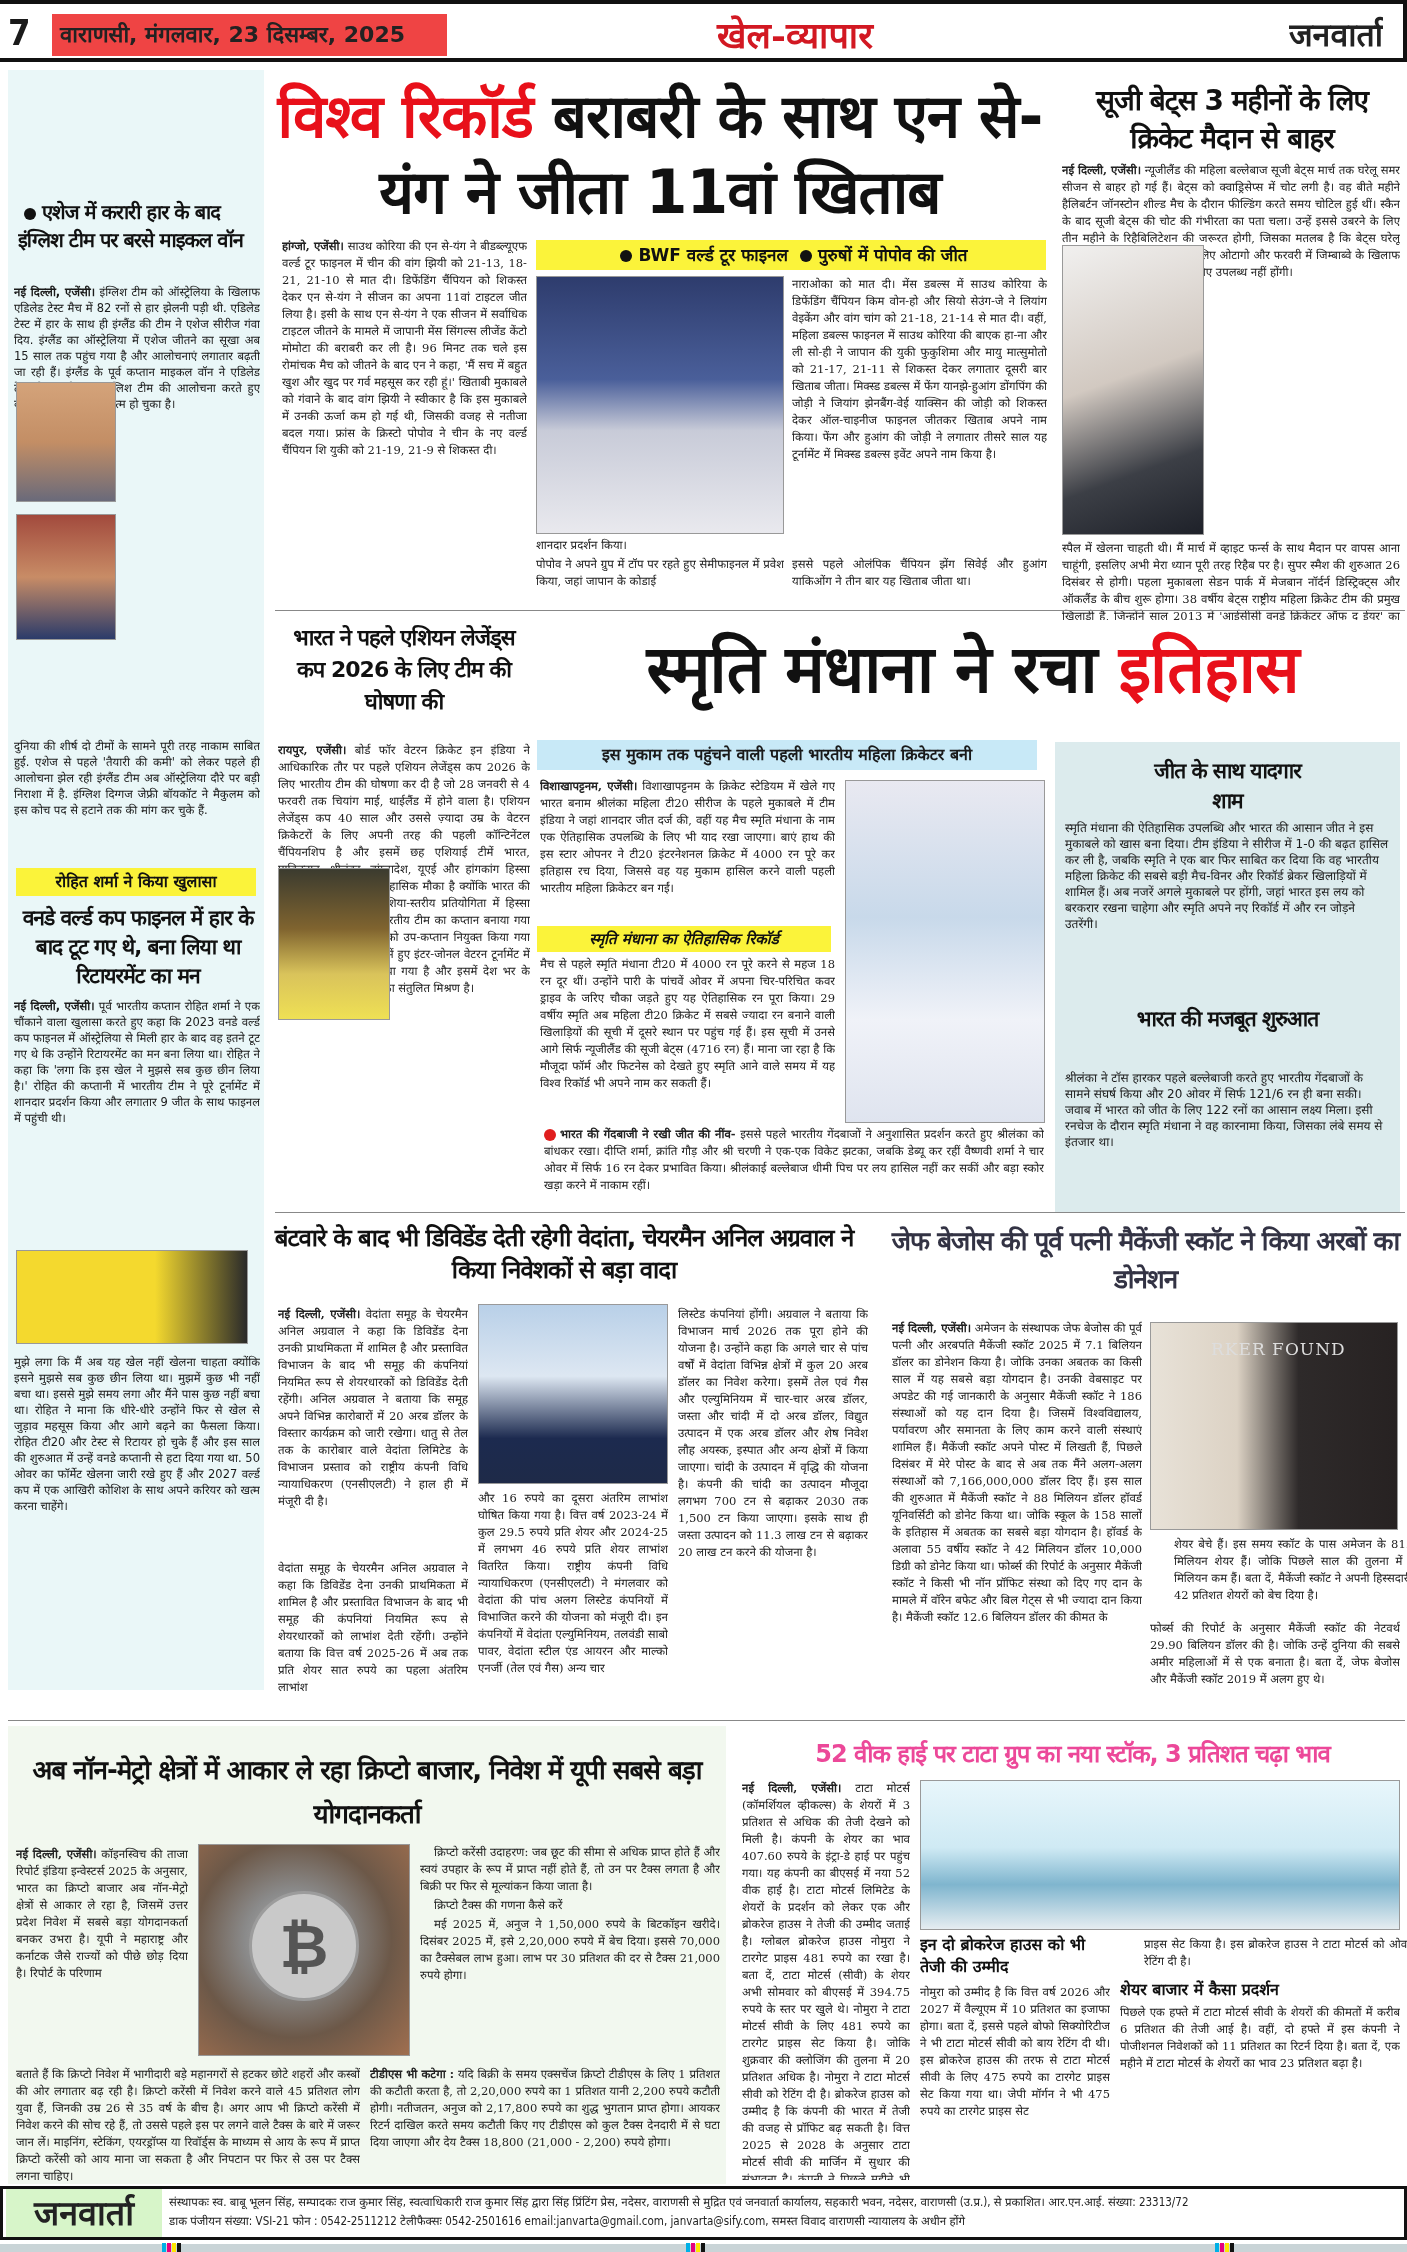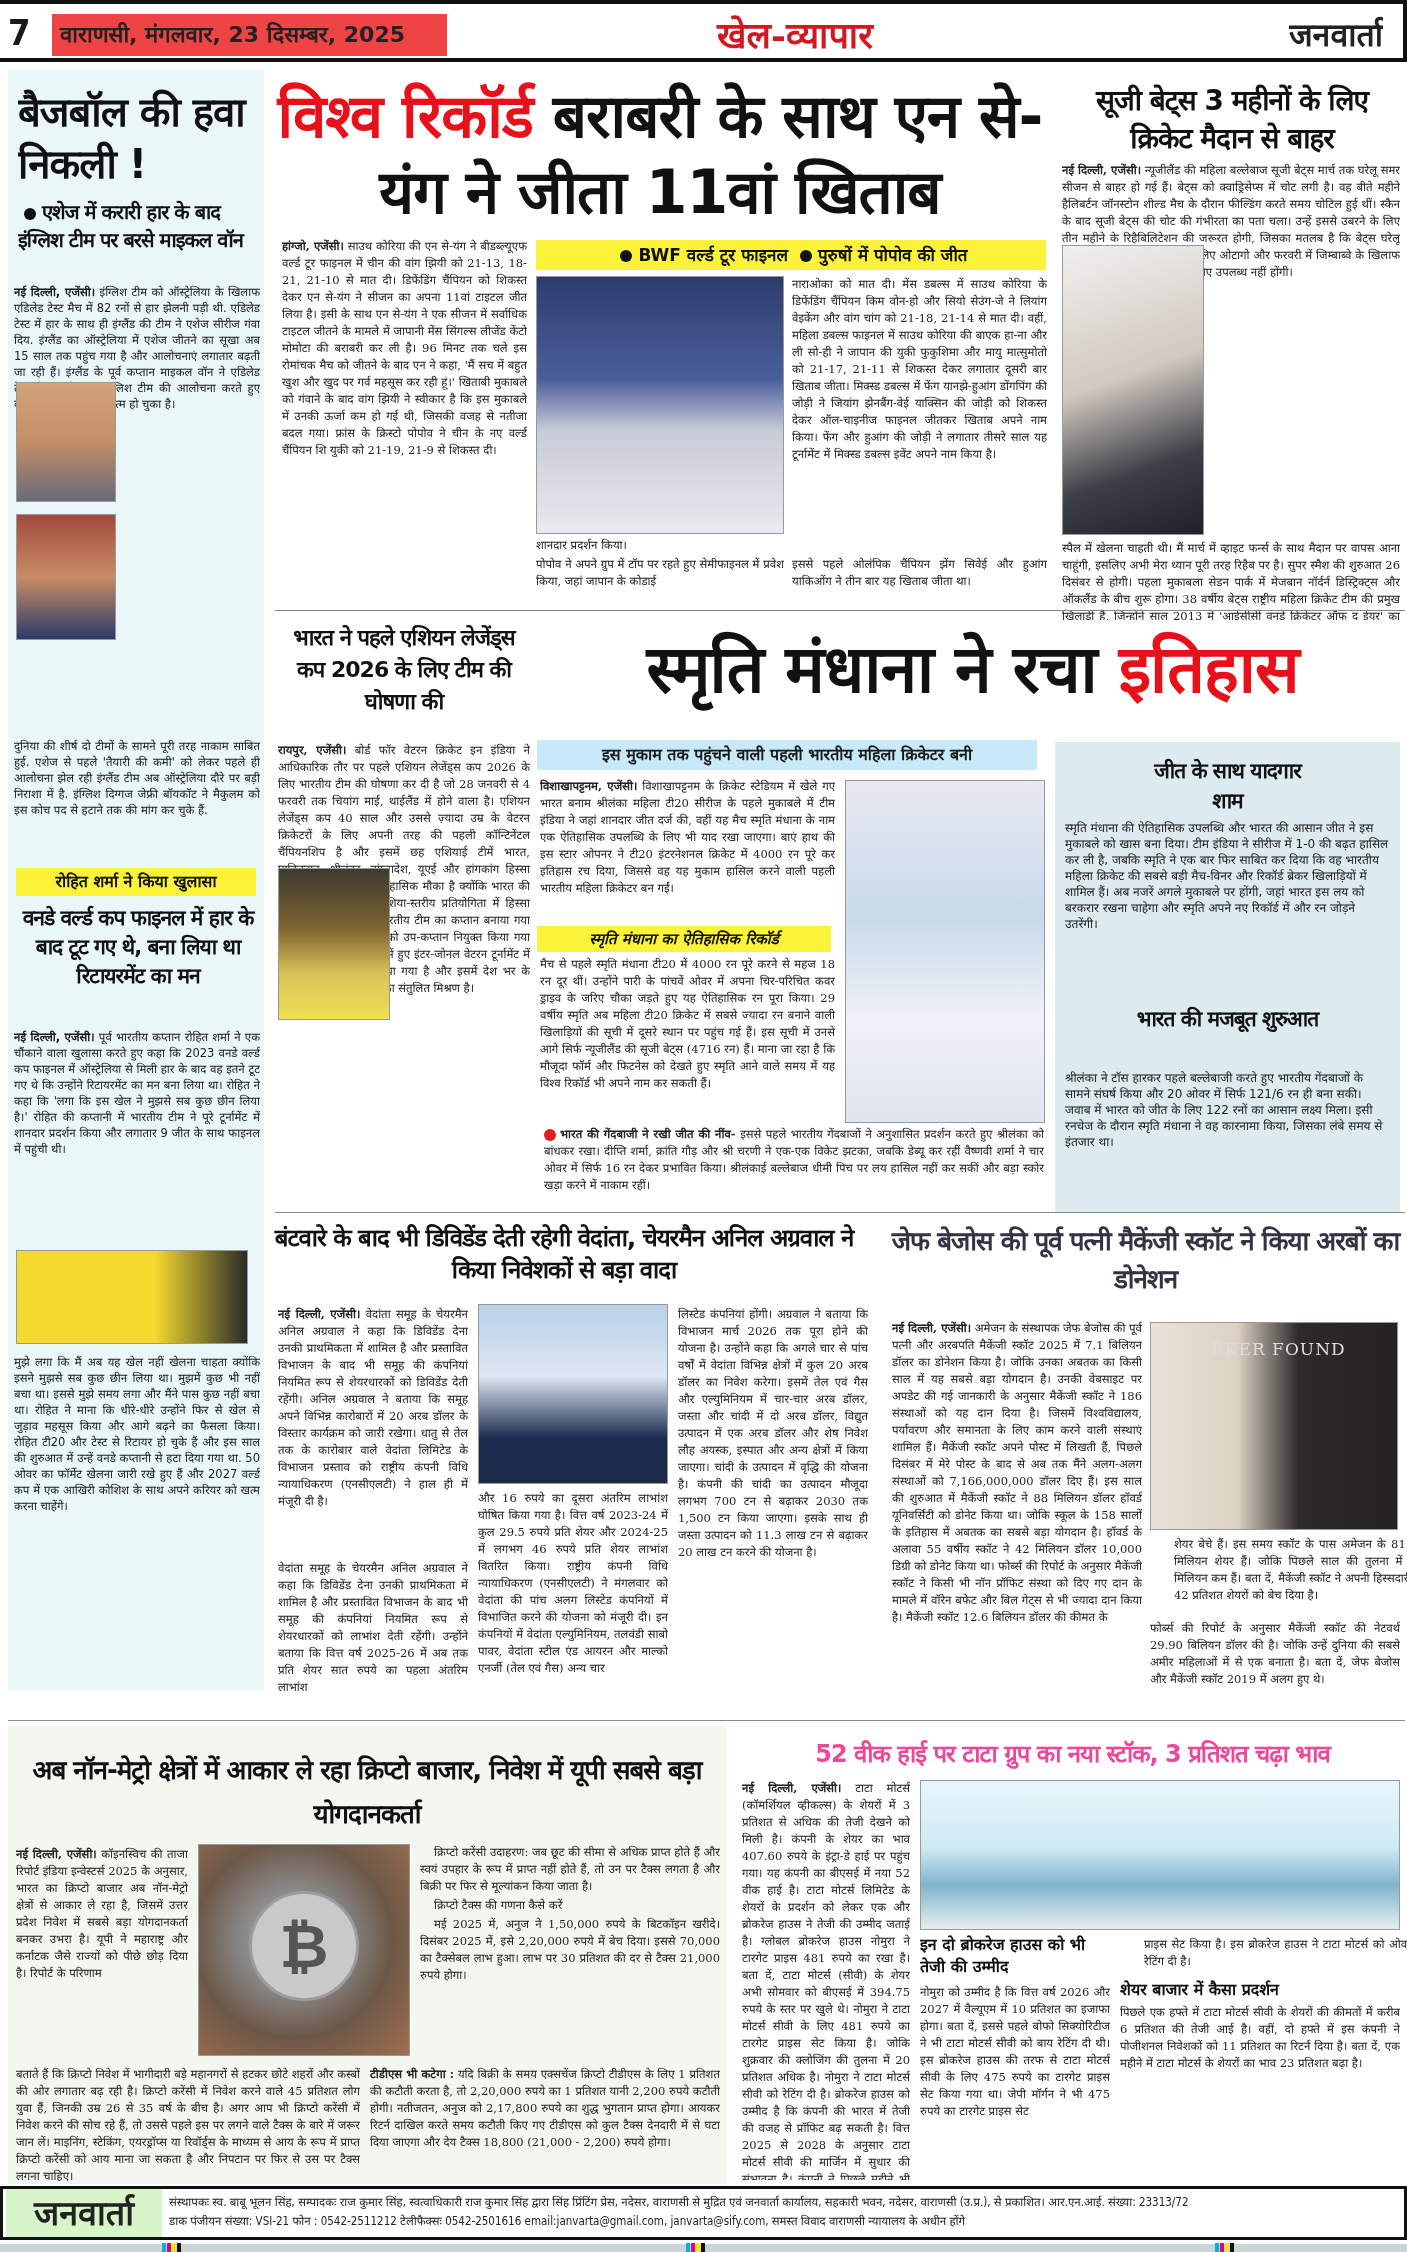--- a/index.html
+++ b/index.html
@@ -60,35 +60,34 @@
 <body>
 
 <div id="masthead" class="abs">
   <div id="page-num" class="abs">7</div>
   <div id="dateline" class="abs">वाराणसी, मंगलवार, 23 दिसम्बर, 2025</div>
   <div id="section-title" class="abs">खेल-व्यापार</div>
   <div id="brand" class="abs">जनवार्ता</div>
 </div>
 
 <div id="left-col" class="abs">
-  <div id="baseball-head" class="abs head">बैजबॉल की हवा निकली !</div>
   <div id="baseball-sub" class="abs head">
     <span class="bullet"></span><span>एशेज में करारी हार के बाद इंग्लिश टीम पर बरसे माइकल वॉन</span>
   </div>
   <div class="abs" style="left:6px; top:214px; width:246px; font-size:11.5px; line-height:16px; text-align:justify;">
     <span class="agency">नई दिल्ली, एजेंसी।</span>
     <span>इंग्लिश टीम को ऑस्ट्रेलिया के खिलाफ एडिलेड टेस्ट मैच में 82 रनों से हार झेलनी पड़ी थी. एडिलेड टेस्ट में हार के साथ ही इंग्लैंड की टीम ने एशेज सीरीज गंवा दिय. इंग्लैंड का ऑस्ट्रेलिया में एशेज जीतने का सूखा अब 15 साल तक पहुंच गया है और आलोचनाएं लगातार बढ़ती जा रही हैं। इंग्लैंड के पूर्व कप्तान माइकल वॉन ने एडिलेड टेस्ट में हार के बाद इंग्लिश टीम की आलोचना करते हुए कहा कि बैजबॉल अब खत्म हो चुका है।</span>
   </div>
   <div class="photo img-bg-eng1" style="left:8px; top:312px; width:100px; height:120px;"></div>
   <div class="photo img-bg-eng2" style="left:8px; top:444px; width:100px; height:126px;"></div>
   <div class="abs" style="left:6px; top:668px; width:246px; font-size:11.5px; line-height:16px; text-align:justify;">दुनिया की शीर्ष दो टीमों के सामने पूरी तरह नाकाम साबित हुई. एशेज से पहले 'तैयारी की कमी' को लेकर पहले ही आलोचना झेल रही इंग्लैंड टीम अब ऑस्ट्रेलिया दौरे पर बड़ी निराशा में है. इंग्लिश दिग्गज जेफ्री बॉयकॉट ने मैकुलम को इस कोच पद से हटाने तक की मांग कर चुके हैं.</div>
 
   <div class="abs yellow-bar" style="left:8px; top:798px; width:240px; height:28px; font-size:16px; line-height:28px;">रोहित शर्मा ने किया खुलासा</div>
   <div class="abs head" style="left:10px; top:834px; width:240px; font-size:21px; line-height:29px; text-align:center;">वनडे वर्ल्ड कप फाइनल में हार के बाद टूट गए थे, बना लिया था रिटायरमेंट का मन</div>
-  <div class="abs" style="left:6px; top:928px; width:246px; font-size:11.5px; line-height:16px; text-align:justify;margin-top:31px;">
+  <div class="abs" style="left:6px; top:928px; width:246px; font-size:11.5px; line-height:16px; text-align:justify;">
     <span class="agency">नई दिल्ली, एजेंसी।</span>
     <span>पूर्व भारतीय कप्तान रोहित शर्मा ने एक चौंकाने वाला खुलासा करते हुए कहा कि 2023 वनडे वर्ल्ड कप फाइनल में ऑस्ट्रेलिया से मिली हार के बाद वह इतने टूट गए थे कि उन्होंने रिटायरमेंट का मन बना लिया था। रोहित ने कहा कि 'लगा कि इस खेल ने मुझसे सब कुछ छीन लिया है।' रोहित की कप्तानी में भारतीय टीम ने पूरे टूर्नामेंट में शानदार प्रदर्शन किया और लगातार 9 जीत के साथ फाइनल में पहुंची थी।</span>
   </div>
   <div class="photo img-bg-rohit" style="left:8px; top:1180px; width:232px; height:94px;"></div>
   <div class="abs" style="left:6px; top:1284px; width:246px; font-size:11.5px; line-height:16px; text-align:justify;">मुझे लगा कि मैं अब यह खेल नहीं खेलना चाहता क्योंकि इसने मुझसे सब कुछ छीन लिया था। मुझमें कुछ भी नहीं बचा था। इससे मुझे समय लगा और मैंने पास कुछ नहीं बचा था। रोहित ने माना कि धीरे-धीरे उन्होंने फिर से खेल से जुड़ाव महसूस किया और आगे बढ़ने का फैसला किया। रोहित टी20 और टेस्ट से रिटायर हो चुके हैं और इस साल की शुरुआत में उन्हें वनडे कप्तानी से हटा दिया गया था. 50 ओवर का फॉर्मेट खेलना जारी रखे हुए हैं और 2027 वर्ल्ड कप में एक आखिरी कोशिश के साथ अपने करियर को खत्म करना चाहेंगे।</div>
 </div>
 
 <div id="hero-head" class="abs head">
   <span class="red">विश्व रिकॉर्ड</span>
   <span>बराबरी के साथ एन से-यंग ने जीता 11वां खिताब</span>

